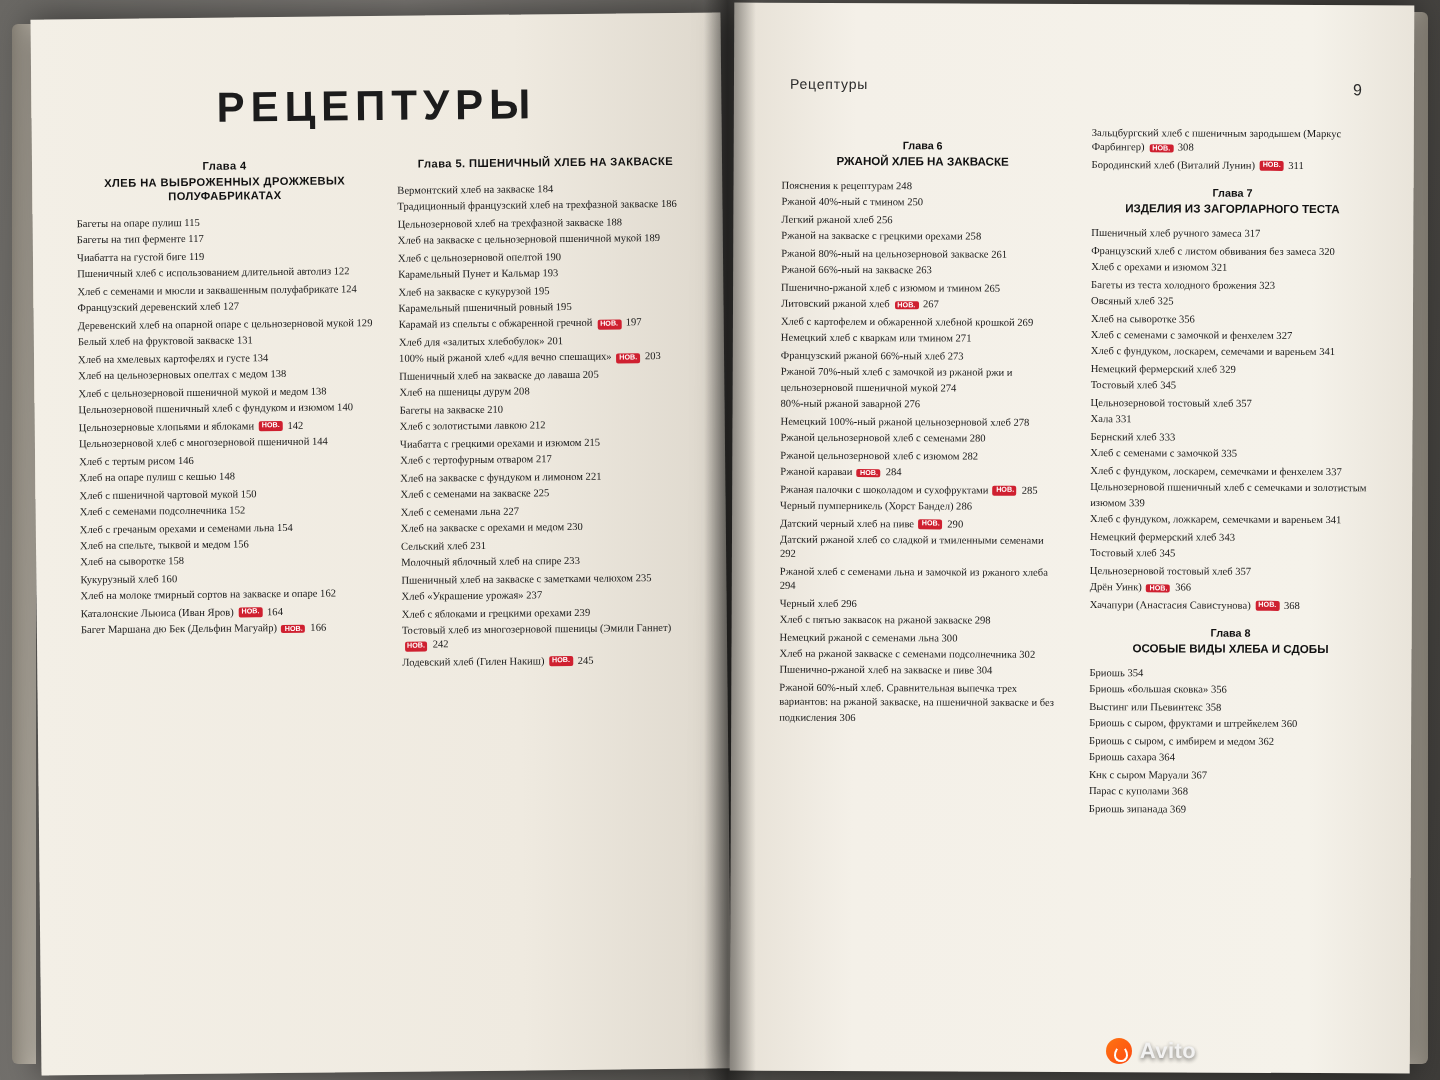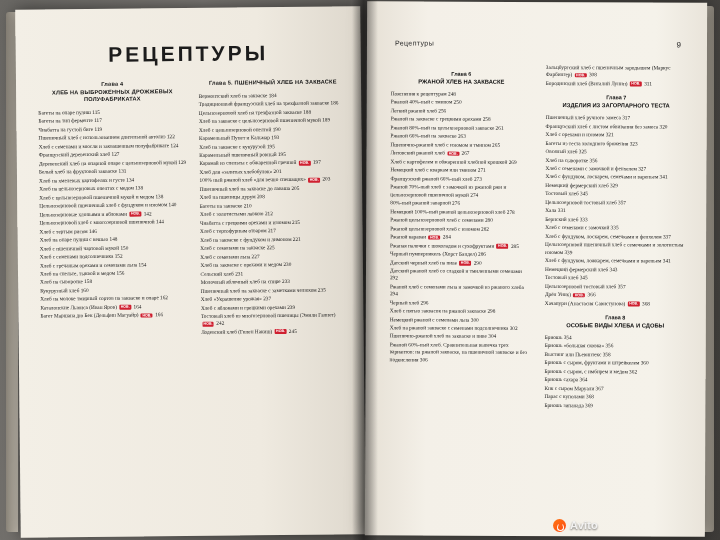--- a/index.html
+++ b/index.html
@@ -107,21 +107,21 @@
     text-align:center;
     font-size:5.8px;
     line-height:8px;
     color:#111;
     margin:6px 0 5px 0;
   }
   .chap .num{display:block;font-size:5.4px;}
   
   .wm{
     position:absolute;right:10px;bottom:8px;
-    display:flex;align-items:flex-start;gap:4px;
+    display:flex;align-items:center;gap:4px;
     opacity:.92;
   }
   .wm .dot{
     width:13px;height:13px;border-radius:50%;
     background:linear-gradient(135deg,#ff6a00,#ff3d00);
     position:relative;
   }
   .wm .dot:after{
     content:"";position:absolute;left:4px;top:3.5px;
     width:5px;height:6px;border:1.4px solid #fff;border-radius:50% 50% 50% 50%/60% 60% 40% 40%;

